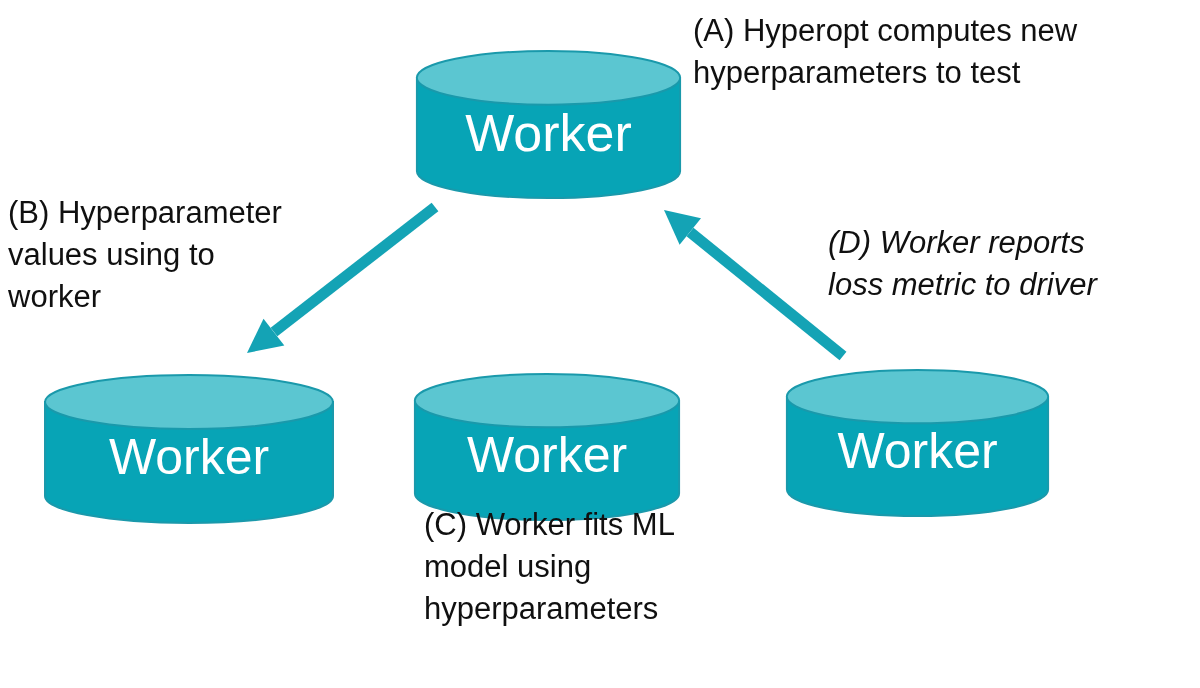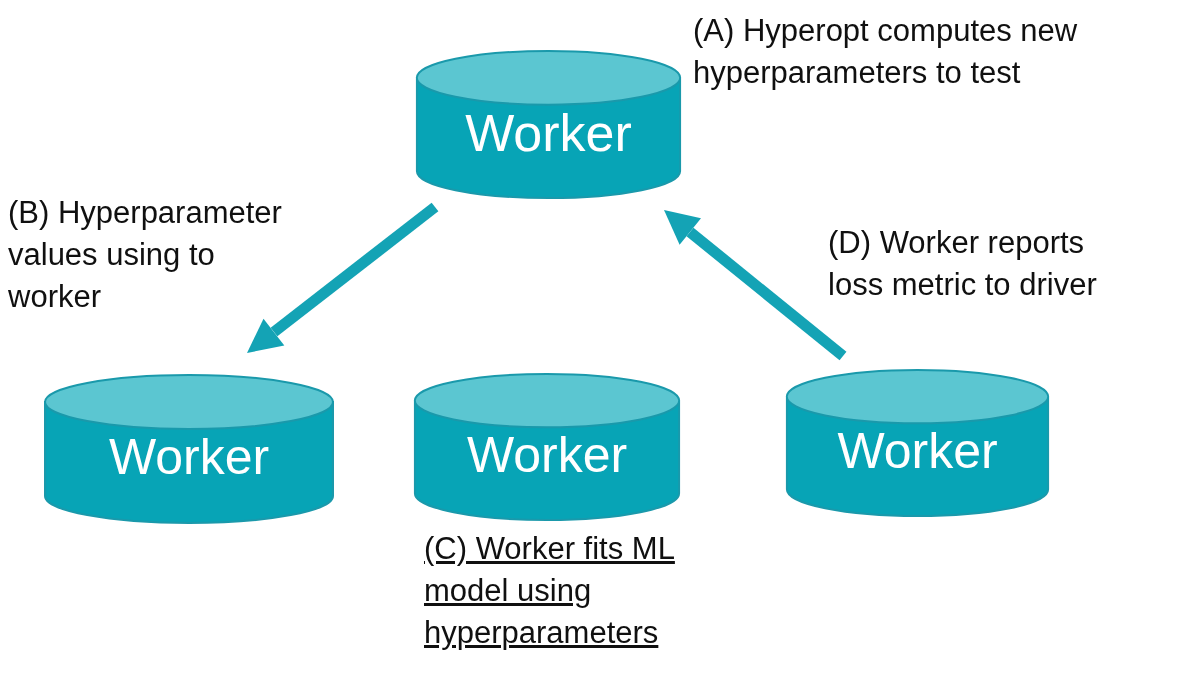--- a/index.html
+++ b/index.html
@@ -129,20 +129,20 @@
     <span class="cyl-label">Worker</span>
   </div>
 
   <div class="annotation" style="left:693px;top:10px;width:505px;">(A) Hyperopt computes new
 hyperparameters to test</div>
 
   <div class="annotation" style="left:8px;top:192px;width:390px;">(B) Hyperparameter
 values using to
 worker</div>
 
-  <div class="annotation" style="left:424px;top:528px;width:340px;text-decoration:underline;">(C) Worker fits ML
+  <div class="annotation" style="left:424px;top:504px;width:340px;">(C) Worker fits ML
 model using
 hyperparameters</div>
 
-  <div class="annotation" style="left:828px;top:222px;width:370px;">(D) Worker reports
+  <div class="annotation" style="left:828px;top:222px;width:370px;font-style:italic;">(D) Worker reports
 loss metric to driver</div>
 
 </div>
 
 </body></html>

